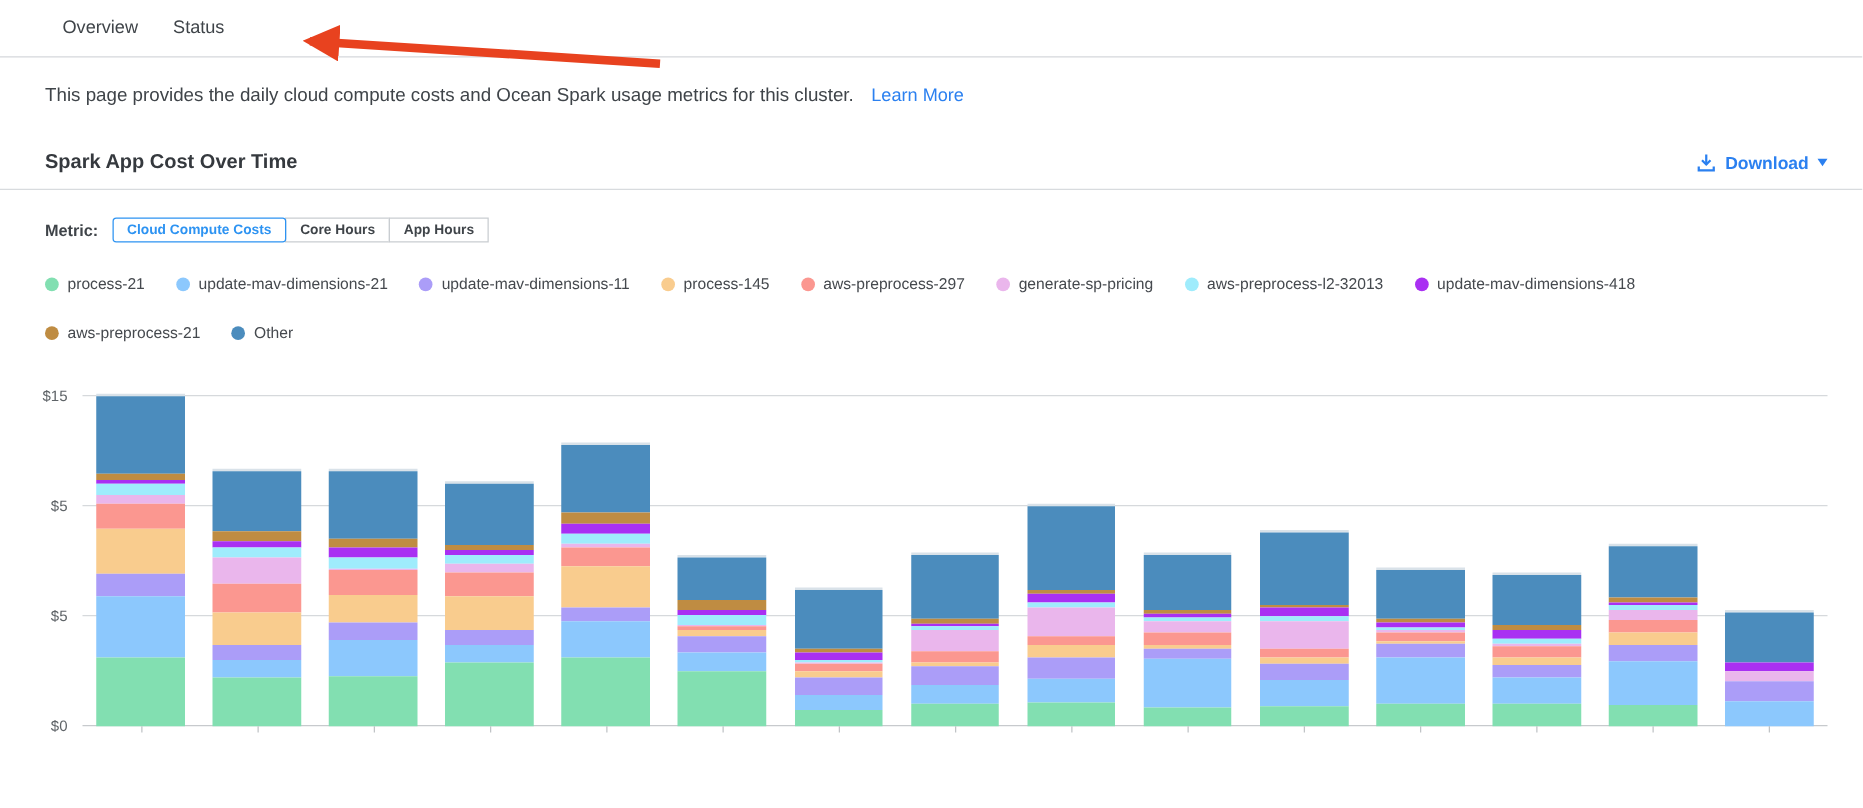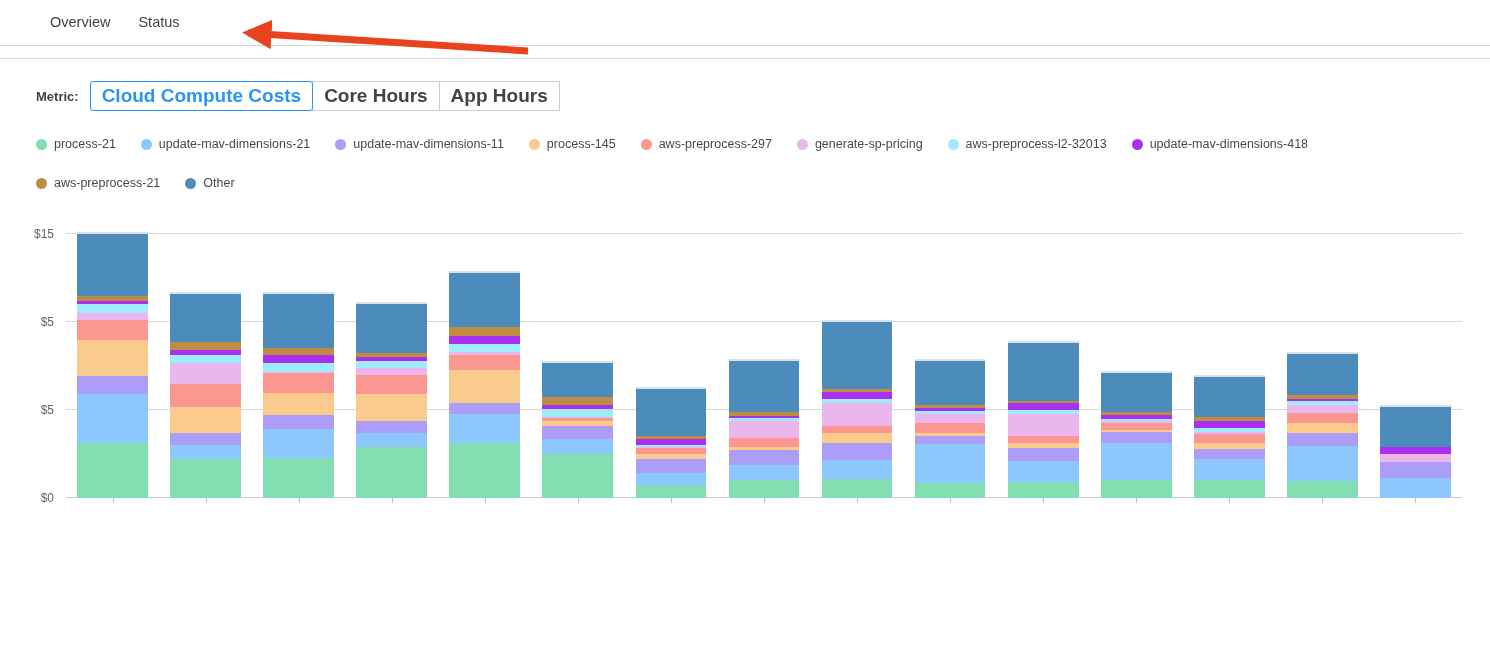--- a/index.html
+++ b/index.html
@@ -39,21 +39,21 @@
     margin:36px 28px 0 36px; }
   .section-title { font-size:16px; font-weight:700; color:#35393e; }
   .download { display:flex; align-items:center; gap:7px; color:#2b80f0;
     font-size:14px; font-weight:700; cursor:pointer; }
   .download .caret { border-top-color:#2b80f0; border-left-width:4.5px; border-right-width:4.5px; }
   .divider { border-bottom:1px solid #d8dbde; margin:12px 0 0 0; }
 
   
   .metric-row { display:flex; align-items:center; margin:22px 36px 0 36px; }
   .metric-group { display:flex; margin-left:12px; }
-  .metric-btn { font-size:19px; font-weight:700; padding:3px 11px; background:#fff;
+  .metric-btn { font-size:11px; font-weight:700; padding:3px 11px; background:#fff;
     border:1px solid #c9cdd1; color:#3f4449; cursor:pointer; margin-left:-1px; }
   .metric-btn.active { color:#2d93f2; border:1.5px solid #2d93f2; border-radius:3px; z-index:2; }
 
   
   .legend { display:flex; align-items:center; flex-wrap:wrap; gap:25px;
     margin:26px 36px 0 36px; }
   .legend-item { display:flex; align-items:center; gap:7px; font-size:12.5px;
     color:#45494e; cursor:pointer; }
   .legend-dot { width:11px; height:11px; border-radius:50%; flex:0 0 auto; }
 
@@ -85,22 +85,37 @@
 
   <svg class="arrow-overlay">
     <defs>
       <marker id="ah" viewBox="0 0 10 10" refX="8" refY="5" markerWidth="4.2" markerHeight="4.2" orient="auto-start-reverse">
         <path d="M 0 0 L 10 5 L 0 10 z" fill="#e8421f"></path>
       </marker>
     </defs>
     <line x1="528" y1="51" x2="248" y2="33" stroke="#e8421f" stroke-width="7" marker-end="url(#ah)"></line>
   </svg>
 
-
-
+  <div class="desc">
+    <span>This page provides the daily cloud compute costs and Ocean Spark usage metrics for this cluster.</span><a href="#">Learn More</a>
+  </div>
+
+
+  <div class="section-row">
+    <div class="section-title">Spark App Cost Over Time</div>
+    <div class="download">
+      <svg width="16" height="16" viewBox="0 0 16 16">
+        <path d="M8 1.5v8" stroke="#2b80f0" stroke-width="1.8" fill="none"></path>
+        <path d="M4.6 6.2 L8 9.6 L11.4 6.2" stroke="#2b80f0" stroke-width="1.8" fill="none"></path>
+        <path d="M2 11.2v3h12v-3" stroke="#2b80f0" stroke-width="1.8" fill="none"></path>
+      </svg>
+      <span>Download</span>
+      <span class="caret"></span>
+    </div>
+  </div>
   <div class="divider"></div>
 
   <div class="metric-row">
     <span class="lbl">Metric:</span>
     <div class="metric-group">
       <button class="metric-btn active">Cloud Compute Costs</button>
       <button class="metric-btn">Core Hours</button>
       <button class="metric-btn">App Hours</button>
     </div>
   </div>

